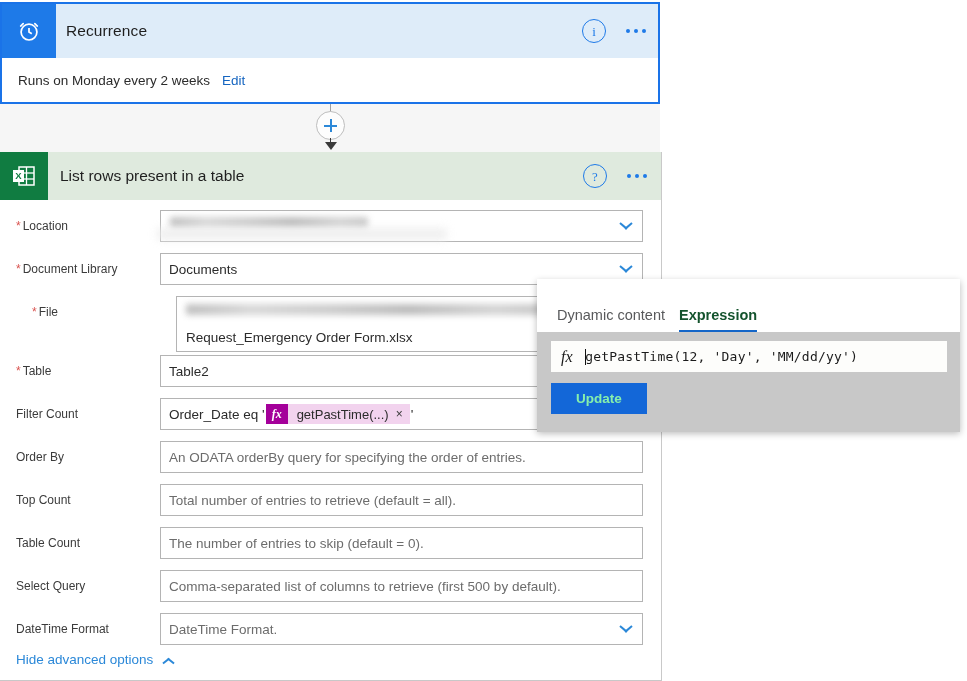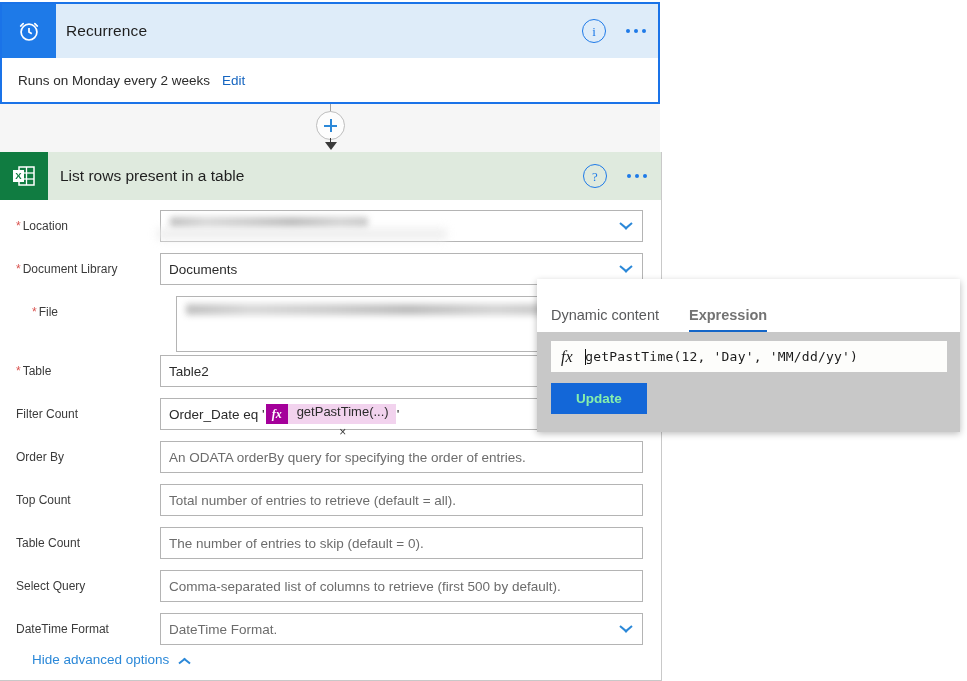--- a/index.html
+++ b/index.html
@@ -110,44 +110,44 @@
   
   .token{
     display:inline-flex;align-items:center;height:20px;margin:0 1px;vertical-align:middle;
   }
   .token-fx{
     width:22px;height:20px;background:#a4009a;color:#fff;display:flex;align-items:center;justify-content:center;
     font-family:"Liberation Serif",serif;font-style:italic;font-size:12px;font-weight:bold;
   }
   .token-body{
     background:#f2d3ee;height:20px;display:flex;align-items:center;gap:7px;padding:0 7px 0 9px;
-    font-size:13px;color:#2b2b2b;flex-direction:column;
+    font-size:13px;color:#2b2b2b;
   }
   .token-x{font-size:12px;color:#3a3a3a;cursor:pointer;line-height:1;}
 
   .adv-link{
-    position:absolute;left:32px;top:500px;display:flex;align-items:center;gap:9px;
+    position:absolute;left:16px;top:500px;display:flex;align-items:center;gap:9px;
     color:#2b88d8;font-size:13.5px;cursor:pointer;
   }
   .caret-up{width:12px;height:12px;position:relative;}
   .caret-up:before,.caret-up:after{content:"";position:absolute;width:8px;height:1.6px;background:#2b88d8;top:6px;}
   .caret-up:before{left:0;transform:rotate(-38deg);}
   .caret-up:after{left:4.6px;transform:rotate(38deg);}
 
   
   .popup{
     position:absolute;left:537px;top:279px;width:423px;height:153px;
     background:#ffffff;box-shadow:0 1.5px 7px rgba(0,0,0,.28);
     box-sizing:border-box;z-index:20;
   }
-  .tabs{height:53px;display:flex;align-items:flex-end;padding-left:14px;gap:30px;background:#fff;}
+  .tabs{height:53px;display:flex;align-items:flex-end;padding-left:14px;gap:14px;background:#fff;margin-left:6px;}
   .tab{
     font-size:14.5px;color:#58595b;padding-bottom:9px;cursor:pointer;position:relative;
   }
-  .tab.active{color:#737373;font-weight:bold;}
+  .tab.active{color:#14532d;font-weight:bold;}
   .tab.active:after{
     content:"";position:absolute;left:0;right:0;bottom:0;height:2.4px;background:#1466c8;
   }
   .pop-body{background:#c8c8c8;height:100px;padding:9px 0 0 14px;box-sizing:border-box;}
   .expr-field{
     width:396px;height:31px;background:#fdfdfb;display:flex;align-items:center;
     box-sizing:border-box;padding-left:10px;
   }
   .expr-fx{
     font-family:"Liberation Serif",serif;font-style:italic;font-size:16px;color:#1b1b1b;margin-right:12px;
@@ -246,20 +246,21 @@
           <div class="chev"></div>
         </div>
       </div>
 
       <div class="frow" style="height:56px;position:relative;margin-left:16px;">
         <div class="flabel"><span class="req">*</span><span>File</span></div>
         <div class="filebox">
           <div class="file-sel">
             <div class="blurbar" style="left:9px;top:7px;width:360px;height:11px;"></div>
           </div>
+          <div class="file-opt">Request_Emergency Order Form.xlsx</div>
         </div>
       </div>
 
       <div class="frow" style="margin-top:3px;">
         <div class="flabel"><span class="req">*</span><span>Table</span></div>
         <div class="fctl">
           <span>Table2</span>
         </div>
       </div>
 

